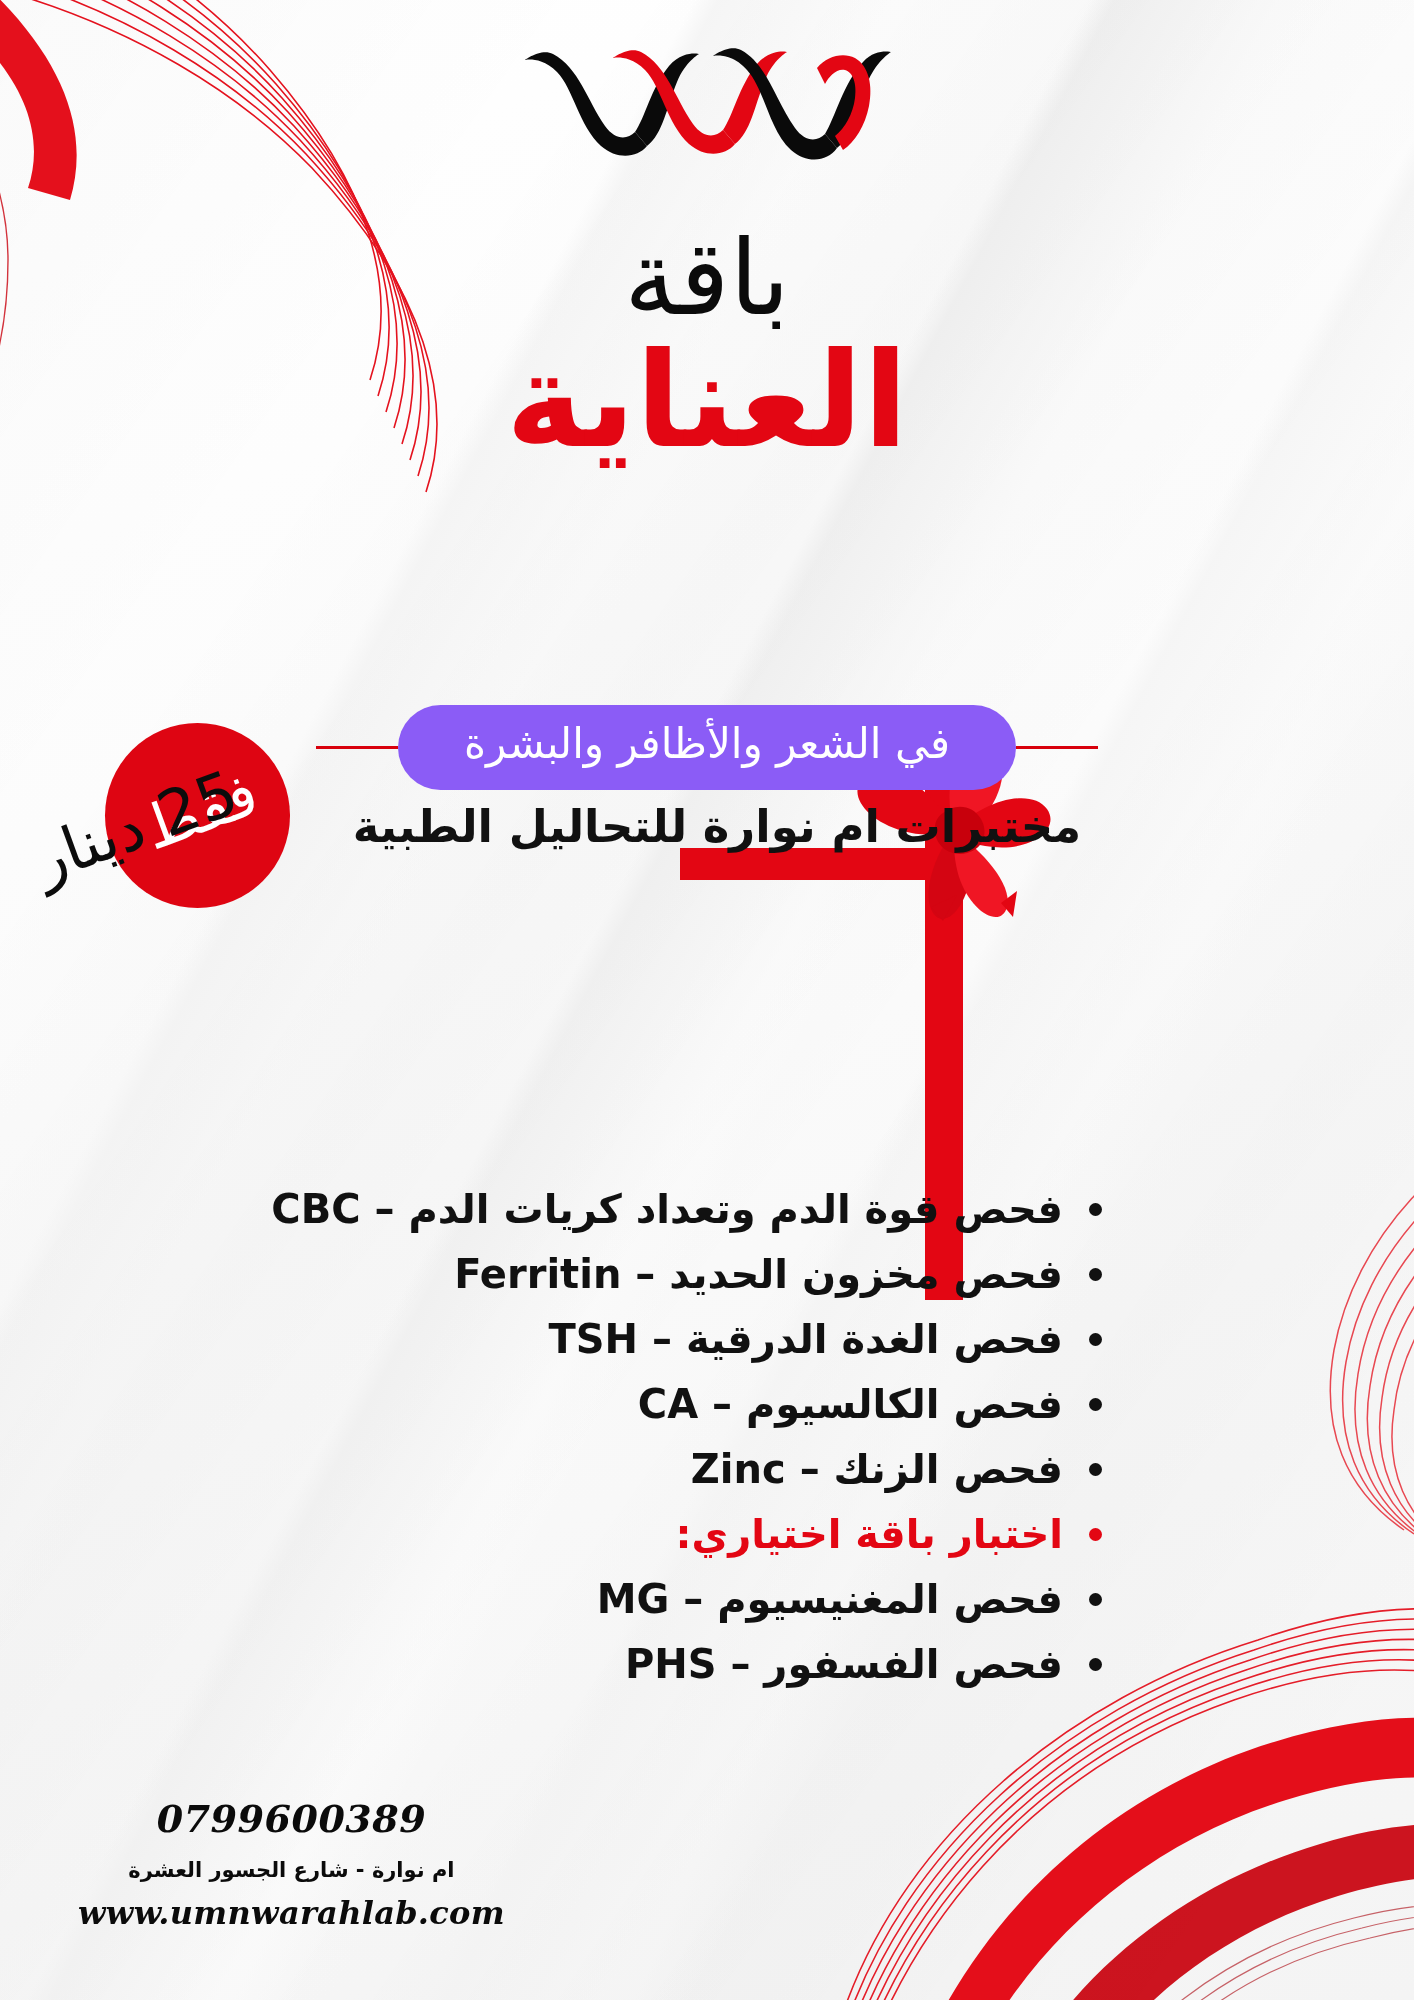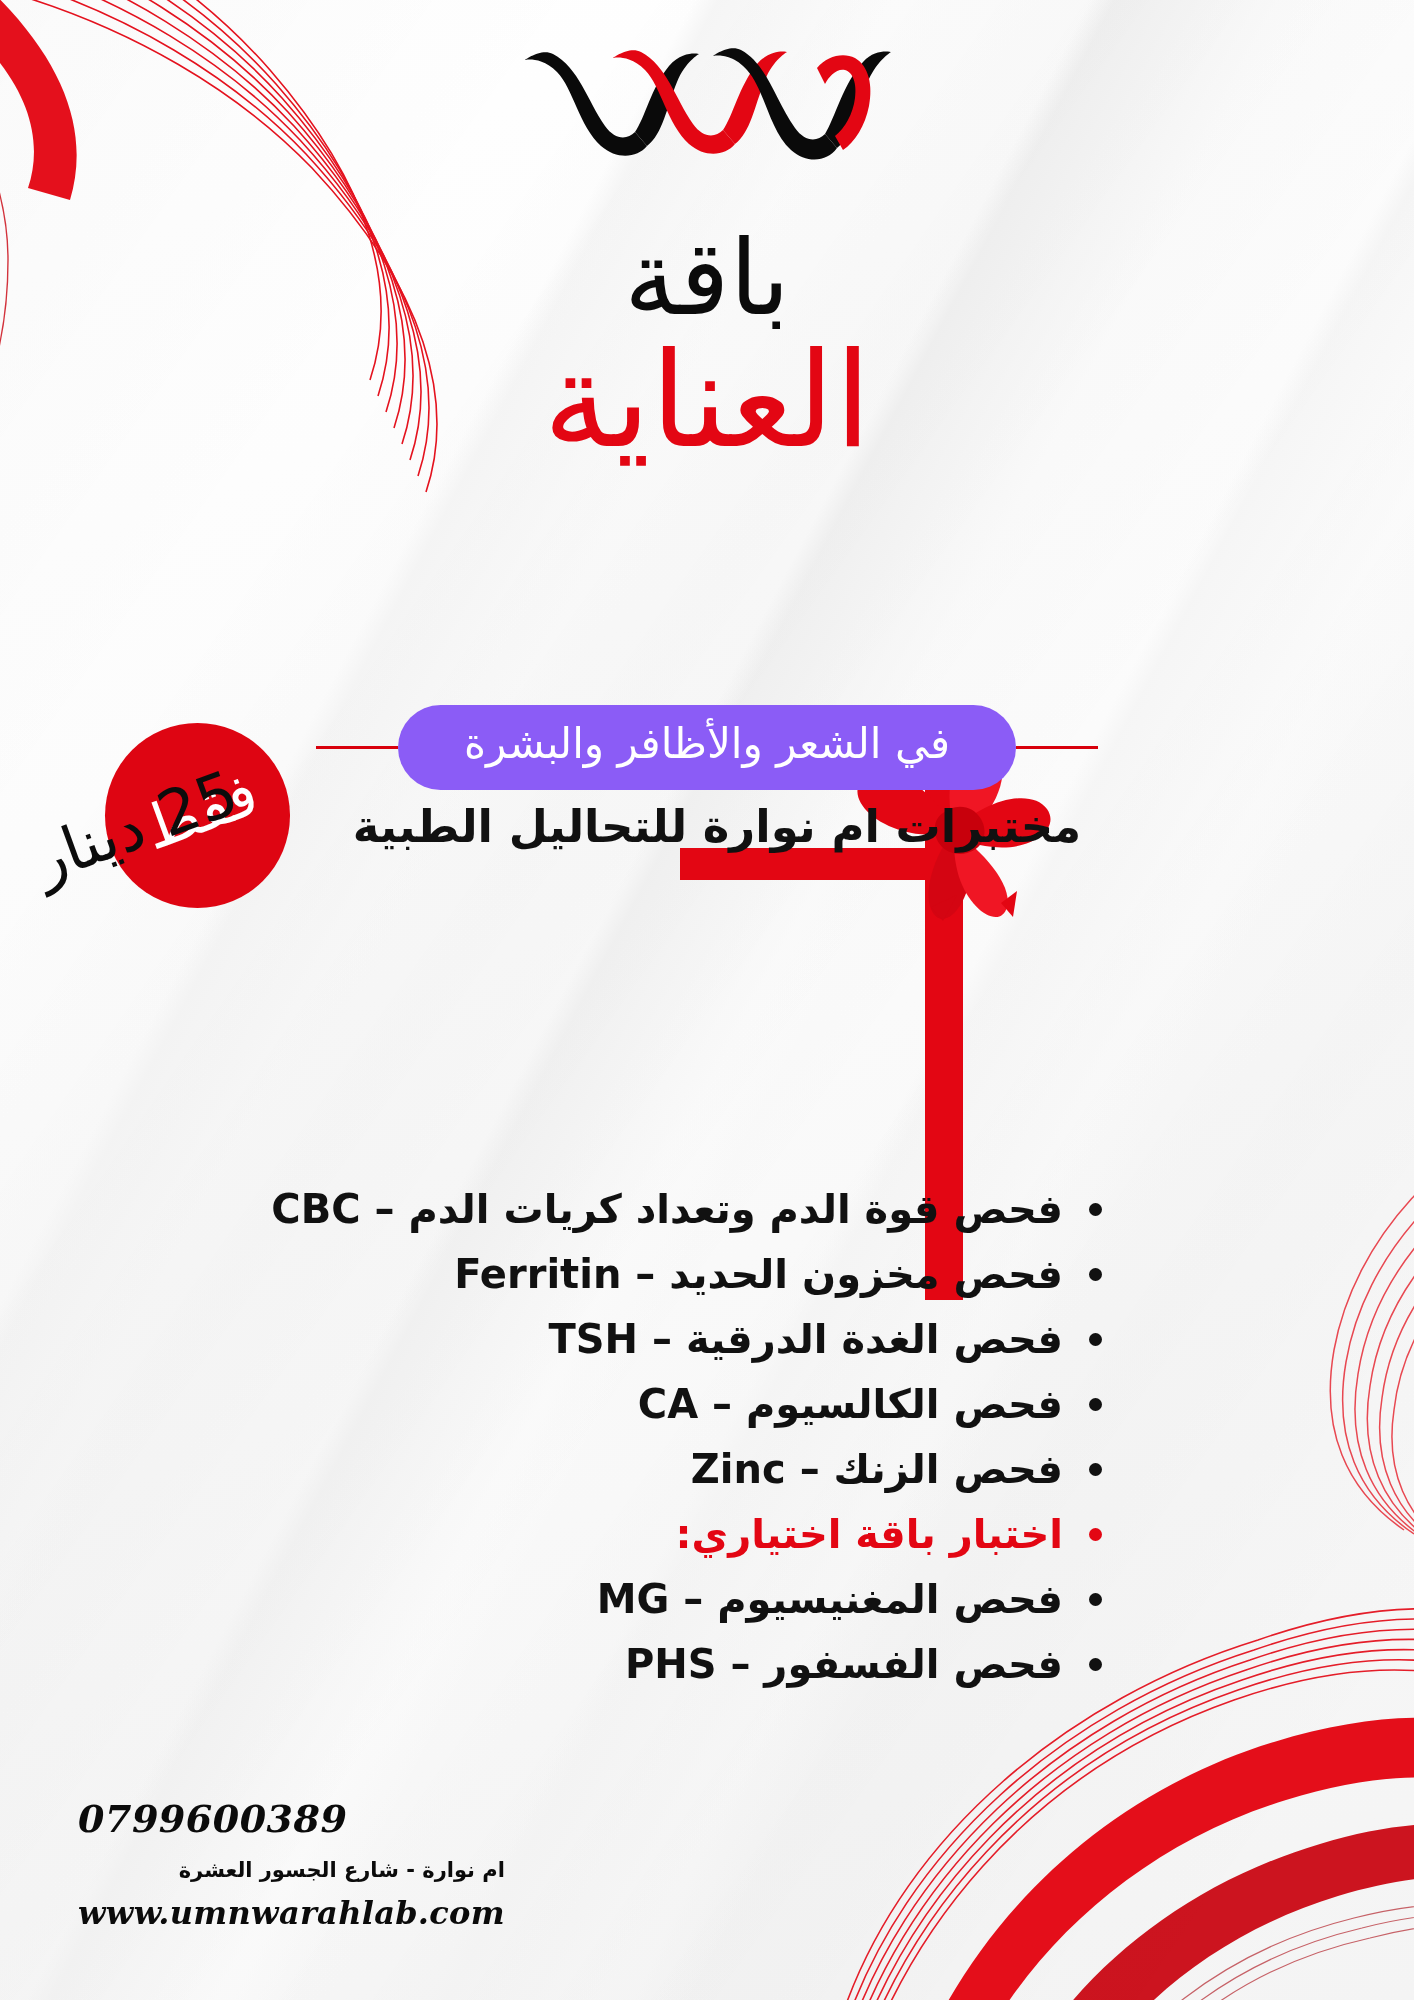--- a/index.html
+++ b/index.html
@@ -41,21 +41,21 @@
   
   .headline-block {
     position:absolute; top:225px; left:0; right:0; z-index:5;
     text-align:center; direction:rtl;
   }
   .h-baqa {
     font-size:104px; font-weight:400; color:#0b0b0b;
     line-height:1.02; letter-spacing:-1px;
   }
   .h-enaya {
-    font-size:132px; font-weight:400; color:#e30613;
+    font-size:132px; font-weight:700; color:#e30613;
     line-height:1.02; margin-top:2px; letter-spacing:-2px;
   }
 
   
   .pill-row {
     position:absolute; top:705px; left:0; right:0; z-index:6;
     display:flex; align-items:center; justify-content:center;
   }
   .rule { height:3px; background:#d8000c; flex:0 0 auto; }
   .rule-l { width:82px; }
@@ -114,21 +114,21 @@
   }
   .test-item .bullet {
     flex:0 0 auto; width:13px; height:13px; border-radius:50%;
     background:#111; margin-left:26px;
   }
   .test-item.accent { color:#e30613; }
   .test-item.accent .bullet { background:#e30613; }
   .test-item .txt { white-space:nowrap;margin-left:32px; }
 
   
-  .footer { position:absolute; left:78px; bottom:68px; z-index:7; }
+  .footer { position:absolute; left:78px; bottom:68px; z-index:7;text-align:center; }
   .f-phone {
     font-family:"DejaVu Serif","Liberation Serif",serif;
     font-style:italic; font-weight:700;
     font-size:38px; color:#0b0b0b; letter-spacing:.5px;
   }
   .f-addr {
     direction:rtl; font-size:21px; font-weight:700; color:#0b0b0b;
     margin-top:17px; letter-spacing:-0.3px;
   }
   .f-web {

